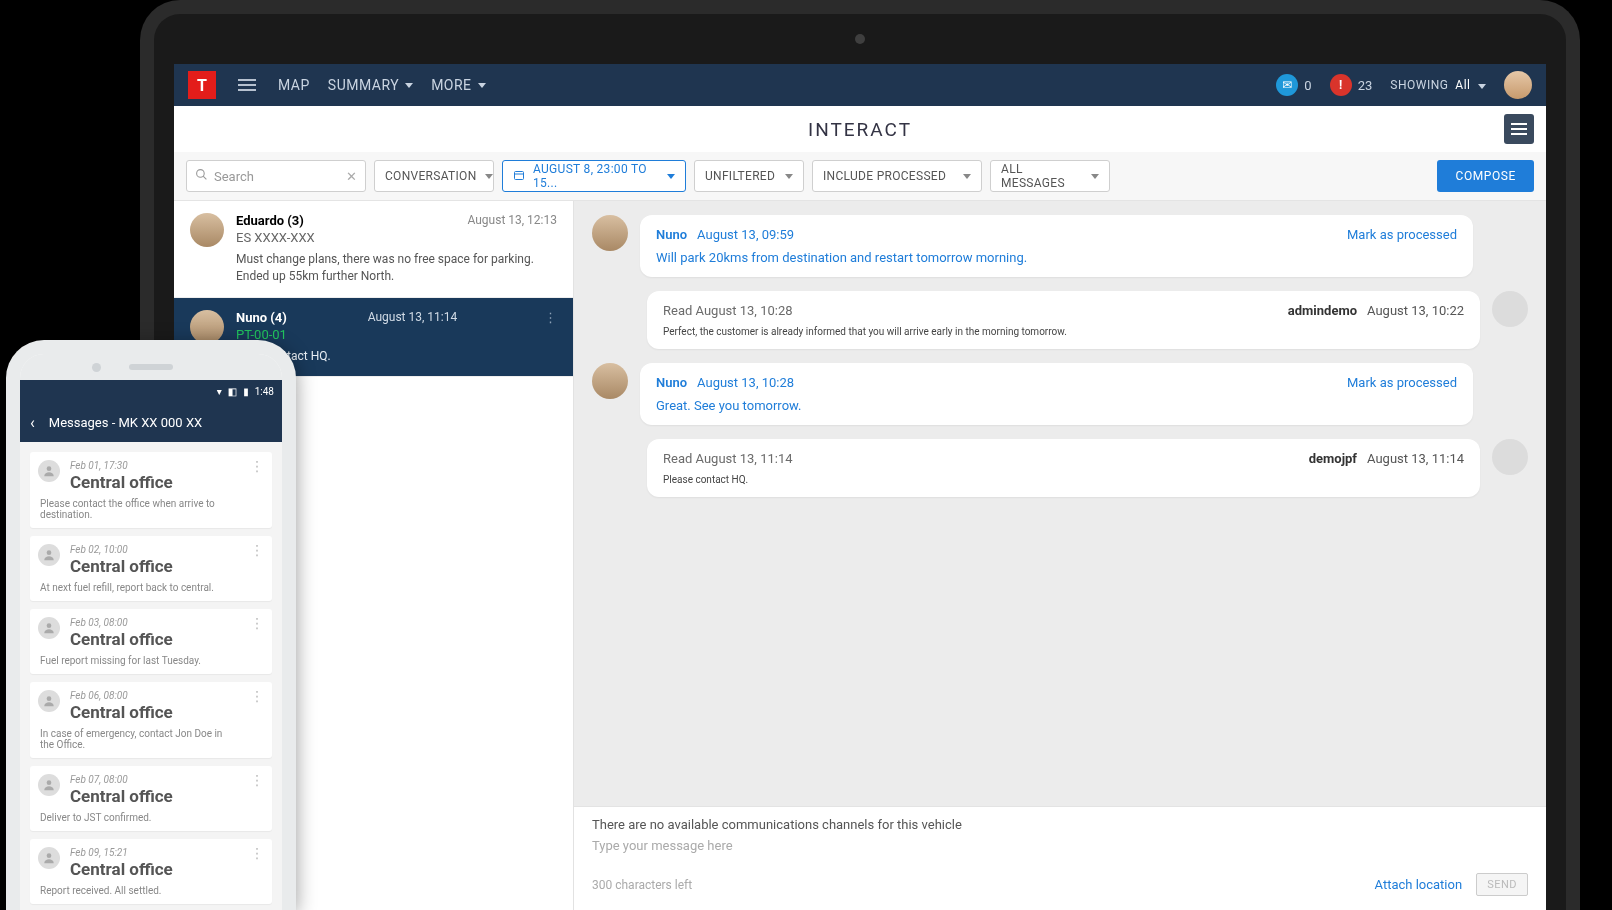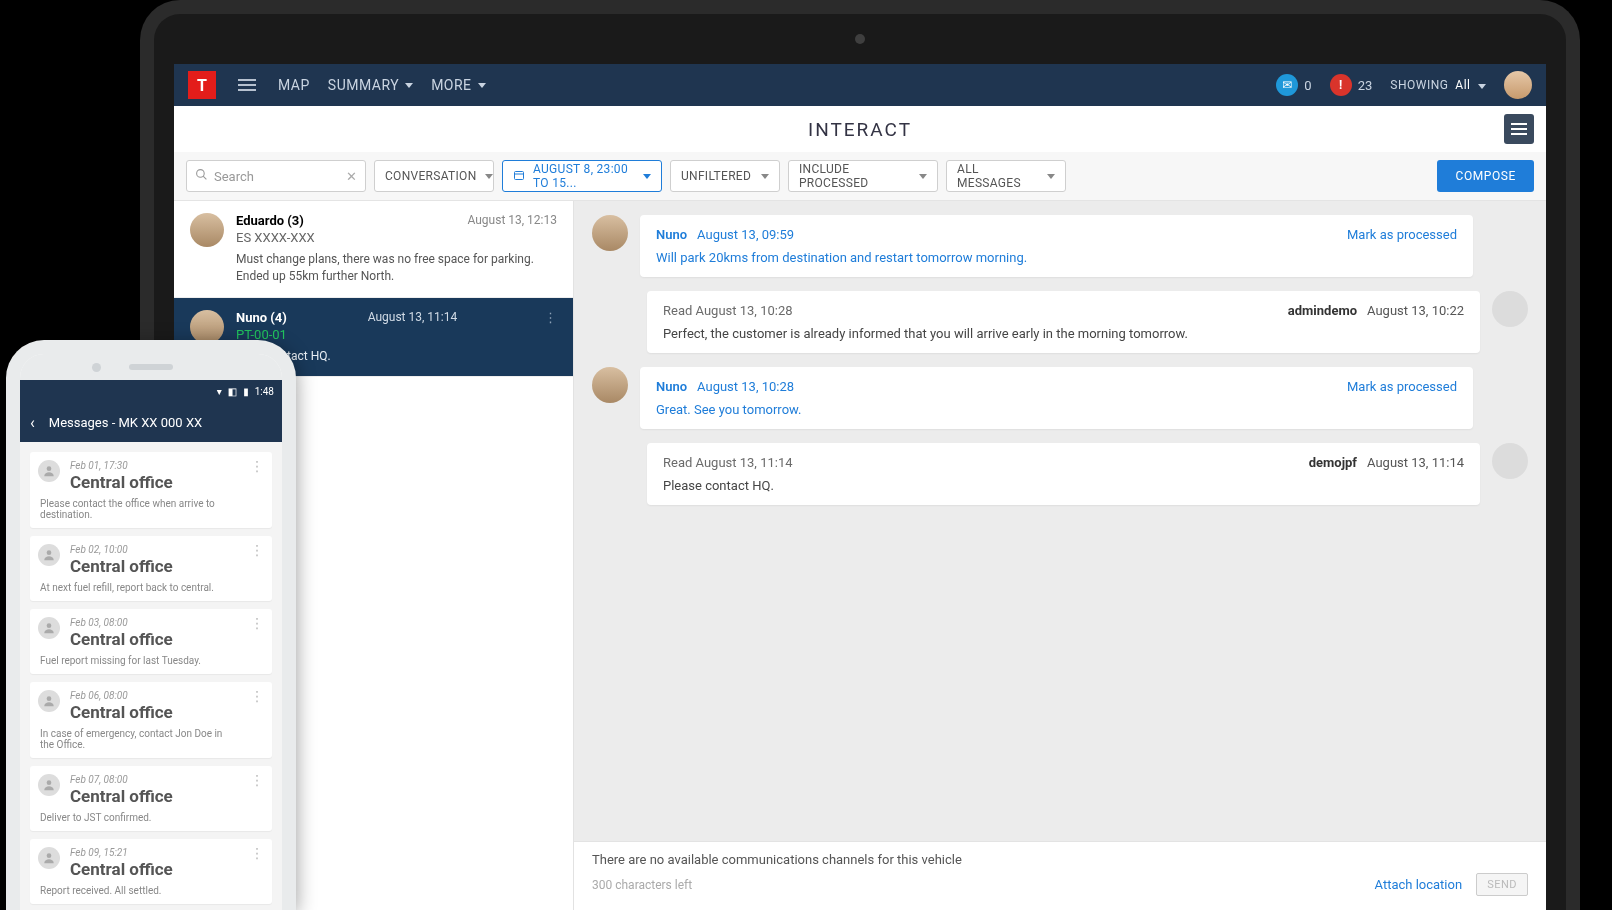--- a/index.html
+++ b/index.html
@@ -73,33 +73,33 @@
 .conv .preview{font-size:12px;color:#555;margin-top:6px;line-height:1.4;}
 .conv.active .preview{color:#e7edf3;}
 .conv .dots{color:#8ea2b7;padding-left:6px;cursor:pointer;}
 
 
 .thread{flex:1;overflow:auto;padding:14px 18px;}
 .msg{display:flex;gap:12px;margin-bottom:14px;}
 .msg .av{width:36px;height:36px;border-radius:50%;background:linear-gradient(#d8bfa1,#a98965);flex:0 0 36px;}
 .msg.out{flex-direction:row-reverse;}
 .msg.out .av{background:#dcdcdc;}
-.msg .bubble{background:#fff;border-radius:4px;box-shadow:0 1px 2px rgba(0,0,0,0.06);flex:1;padding:12px 16px;}
+.msg .bubble{background:#fff;border-radius:12px;box-shadow:0 1px 2px rgba(0,0,0,0.06);flex:1;padding:12px 16px;}
 .msg.out .bubble{margin-left:55px;}
 .msg.in .bubble{margin-right:55px;}
 .msg .hdr{display:flex;font-size:13px;margin-bottom:8px;}
 .msg.in .hdr .who{color:#1f7dd9;font-weight:600;margin-right:10px;}
 .msg.in .hdr .ts{color:#1f7dd9;text-align:center;}
 .msg.in .hdr .act{margin-left:auto;color:#1f7dd9;cursor:pointer;}
 .msg.in .text{color:#1f7dd9;font-size:13px;}
 .msg.out .hdr{color:#5a5a5a;font-size:13px;}
 .msg.out .hdr .read{color:#6b6b6b;}
 .msg.out .hdr .who{margin-left:auto;font-weight:bold;color:#333;margin-right:10px;}
 .msg.out .hdr .ts{color:#555;}
-.msg.out .text{color:#454545;font-size:13px;}
+.msg.out .text{color:#454545;font-size:10px;}
 
 
 .composer{background:#fff;border-top:1px solid #e3e3e3;padding:10px 18px 14px;}
 .composer .warn{font-size:13px;color:#555;margin-bottom:6px;}
 .composer .input{font-size:13px;color:#aaa;margin-bottom:20px;}
 .composer .foot{display:flex;align-items:center;font-size:12px;color:#aaa;}
 .composer .attach{margin-left:auto;color:#1f7dd9;font-size:13px;cursor:pointer;margin-right:14px;}
 .composer .send{border:1px solid #ccc;background:#f5f5f5;color:#bbb;font-size:11px;letter-spacing:0.5px;padding:4px 10px;border-radius:2px;}
 
 
@@ -187,33 +187,33 @@
               <line x1="21" y1="21" x2="15" y2="15"></line>
             </svg>
         </span>
         <span>Search</span>
         <span class="clear-x">✕</span>
       </div>
       <div class="dd" style="width:120px">
           <span>CONVERSATION</span>
           <span class="caret caret-down"></span>
         </div>
-      <div class="dd date" style="width:160px">
+      <div class="dd date" style="width:184px">
         <span><svg width="12" height="12" viewBox="0 0 24 24" fill="#1f7dd9">
               <rect x="3" y="5" width="18" height="16" rx="2" fill="none" stroke="#1f7dd9" stroke-width="2"></rect>
               <line x1="3" y1="10" x2="21" y2="10" stroke="#1f7dd9" stroke-width="2"></line>
             </svg></span>
         <span>AUGUST 8, 23:00 TO 15...</span>
           <span class="caret caret-down"></span>
       </div>
       <div class="dd" style="width:110px">
           <span>UNFILTERED</span>
           <span class="caret caret-down"></span>
         </div>
-      <div class="dd" style="width:150px">
+      <div class="dd" style="width:170px">
           <span>INCLUDE PROCESSED</span>
           <span class="caret caret-down"></span>
         </div>
       <div class="dd" style="width:120px">
           <span>ALL MESSAGES</span>
           <span class="caret caret-down"></span>
         </div>
       <button class="compose">COMPOSE</button>
     </div>
 
@@ -293,20 +293,21 @@
                 <span class="ts">August 13, 11:14</span>
               </div>
               <div class="text">Please contact HQ.</div>
             </div>
           </div>
 
         </div>
 
         <div class="composer">
           <div class="warn">There are no available communications channels for this vehicle</div>
+          <div class="input">Type your message here</div>
           <div class="foot">
             <span>300 characters left</span>
             <span class="attach">Attach location</span>
             <button class="send">SEND</button>
           </div>
         </div>
       </div>
     </div>
 
   </div>

